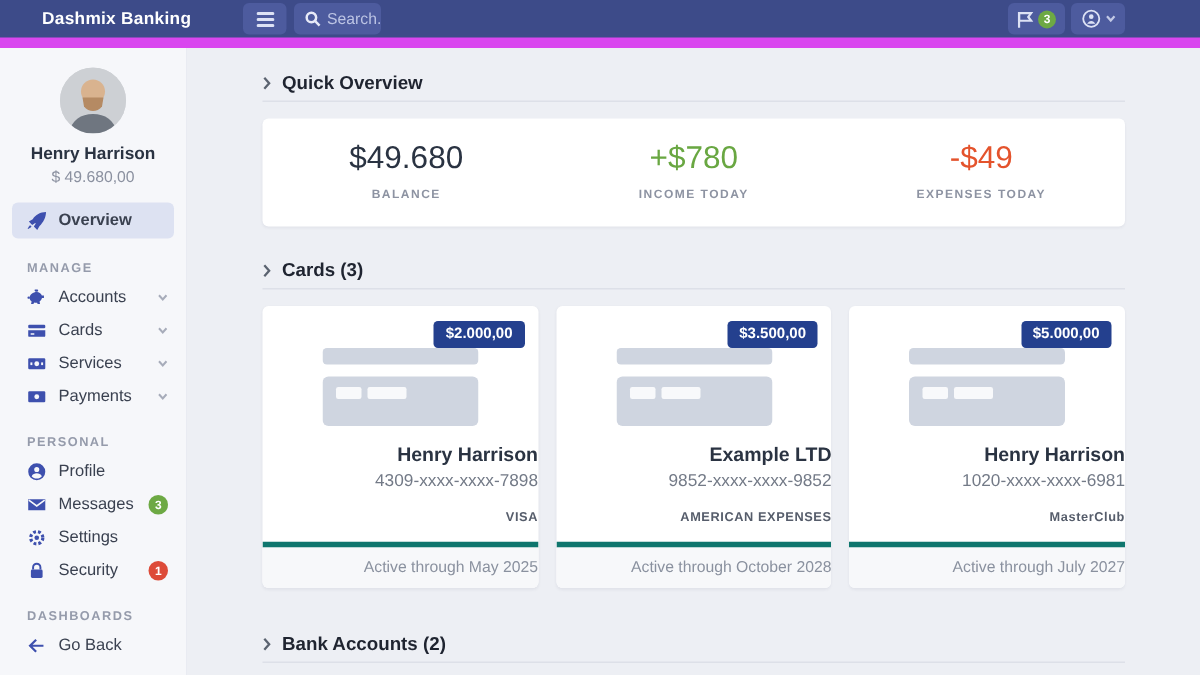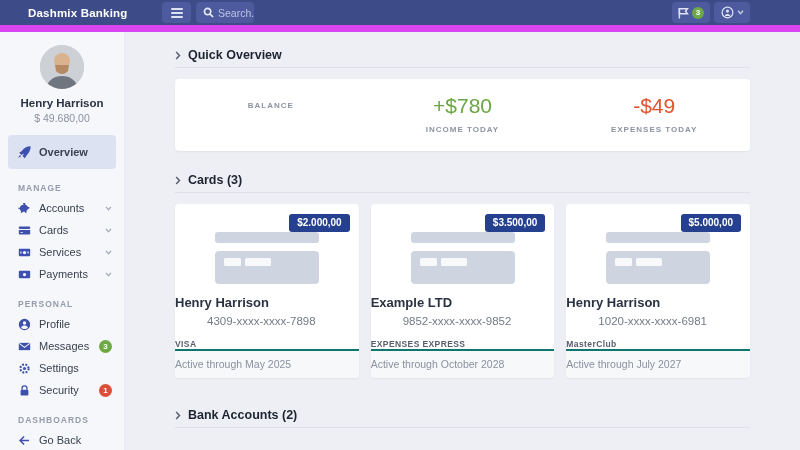--- a/index.html
+++ b/index.html
@@ -46,21 +46,21 @@
   }
   .user-block { text-align:center; padding-top:13px; }
   .avatar {
     width:44px; height:44px; border-radius:50%; background:#cfd2d6;
     margin:0 auto 8px; overflow:hidden; position:relative;
   }
   .user-name { font-size:11.5px; font-weight:bold; color:#2a3342; }
   .user-balance { font-size:10.5px; color:#8b91a0; margin-top:3px; }
 
   .nav-active {
-    margin:11px 8px 0; height:34px; background:#dde2f2; border-radius:4px;
+    margin:11px 8px 0; height:24px; background:#dde2f2; border-radius:4px;
     display:flex; align-items:center; gap:8px; padding-left:10px; cursor:pointer;
   }
   .nav-active .nav-label { font-weight:bold; }
   .nav-section { font-size:8.5px; font-weight:bold; letter-spacing:1px; color:#959bab; padding:14px 0 4px 18px; }
   .nav-item {
     height:22px; display:flex; align-items:center; gap:8px;
     padding:0 12px 0 18px; cursor:pointer;
   }
   .nav-label { font-size:11px; color:#3a4150; flex:1; }
   .nav-icon { color:#3e50ae; display:flex; }
@@ -82,31 +82,31 @@
   .panel {
     background:#fff; border-radius:4px; box-shadow:0 1px 2px rgba(30,40,70,.06);
   }
   .stats-panel { display:flex; margin-bottom:22px; }
   .stat { flex:1; text-align:center; padding:15px 0 17px; }
   .stat-value { font-size:21px; }
   .v-dark { color:#2a3342; } .v-green { color:#69a742; } .v-red { color:#e4532c; }
   .stat-label { font-size:8px; font-weight:bold; letter-spacing:1px; color:#8d93a2; margin-top:7px; }
 
   .cards-grid { display:flex; gap:12px; margin-bottom:30px; }
-  .ccard { flex:1; position:relative; text-align:left; padding-top:16px; cursor:pointer; }
+  .ccard { flex:1; position:relative; text-align:right; padding-top:16px; cursor:pointer; }
   .ccard-badge {
     position:absolute; top:10px; right:9px; background:#24408e; color:#fff;
     font-size:10px; font-weight:bold; padding:3px 8px 4px; border-radius:3px;
   }
   .ccard-graphic { margin-top:12px; }
   .ccard-holder { font-size:13px; font-weight:bold; color:#2a3342; margin-top:11px; }
   .ccard-number { font-size:11.5px; color:#737a87; margin-top:5px;padding-left:32px; }
   .ccard-network { font-size:8.5px; font-weight:bold; letter-spacing:.4px; color:#565d6b; margin-top:12px; }
   .ccard-footer {
-    background:#f7f8fa; border-top:2px solid #0f766e;
+    margin-top:12px; background:#f7f8fa; border-top:4px solid #0f766e;
     border-radius:0 0 4px 4px; font-size:10.5px; color:#8a919f; padding:7px 0 8px;
   }
 
   svg { display:block; }
 </style>
 </head>
 <body>
 
 <div class="header">
   <div class="brand">Dashmix Banking</div>
@@ -309,20 +309,21 @@
       <svg width="6" height="9" viewBox="0 0 6 10" fill="none" stroke="currentColor" stroke-width="1.7">
           <path d="M1 1l3.6 4L1 9"></path>
         </svg>
     </span>
     <span class="section-title">Quick Overview</span>
   </div>
   <hr class="divider">
 
   <div class="panel stats-panel">
     <div class="stat">
+      <div class="stat-value v-dark">$49.680</div>
       <div class="stat-label">BALANCE</div>
     </div>
     <div class="stat">
       <div class="stat-value v-green">+$780</div>
       <div class="stat-label">INCOME TODAY</div>
     </div>
     <div class="stat">
       <div class="stat-value v-red">-$49</div>
       <div class="stat-label">EXPENSES TODAY</div>
     </div>
@@ -361,21 +362,21 @@
       <div class="ccard-graphic">
         <svg width="104" height="52" viewBox="0 0 104 52" style="margin:0 auto">
             <rect x="0" y="0" width="104" height="11" rx="3" fill="#cfd5e0"></rect>
             <rect x="0" y="19" width="104" height="33" rx="4" fill="#cfd5e0"></rect>
             <rect x="9" y="26" width="17" height="8" rx="1.5" fill="#fff" opacity=".85"></rect>
             <rect x="30" y="26" width="26" height="8" rx="1.5" fill="#fff" opacity=".85"></rect>
           </svg>
       </div>
       <div class="ccard-holder">Example LTD</div>
       <div class="ccard-number">9852-xxxx-xxxx-9852</div>
-      <div class="ccard-network">EXPENSES EXPRESS</div>
+      <div class="ccard-network">AMERICAN EXPENSES</div>
       <div class="ccard-footer">Active through October 2028</div>
     </div>
 
     <div class="panel ccard">
       <span class="ccard-badge">$5.000,00</span>
       <div class="ccard-graphic">
         <svg width="104" height="52" viewBox="0 0 104 52" style="margin:0 auto">
             <rect x="0" y="0" width="104" height="11" rx="3" fill="#cfd5e0"></rect>
             <rect x="0" y="19" width="104" height="33" rx="4" fill="#cfd5e0"></rect>
             <rect x="9" y="26" width="17" height="8" rx="1.5" fill="#fff" opacity=".85"></rect>

